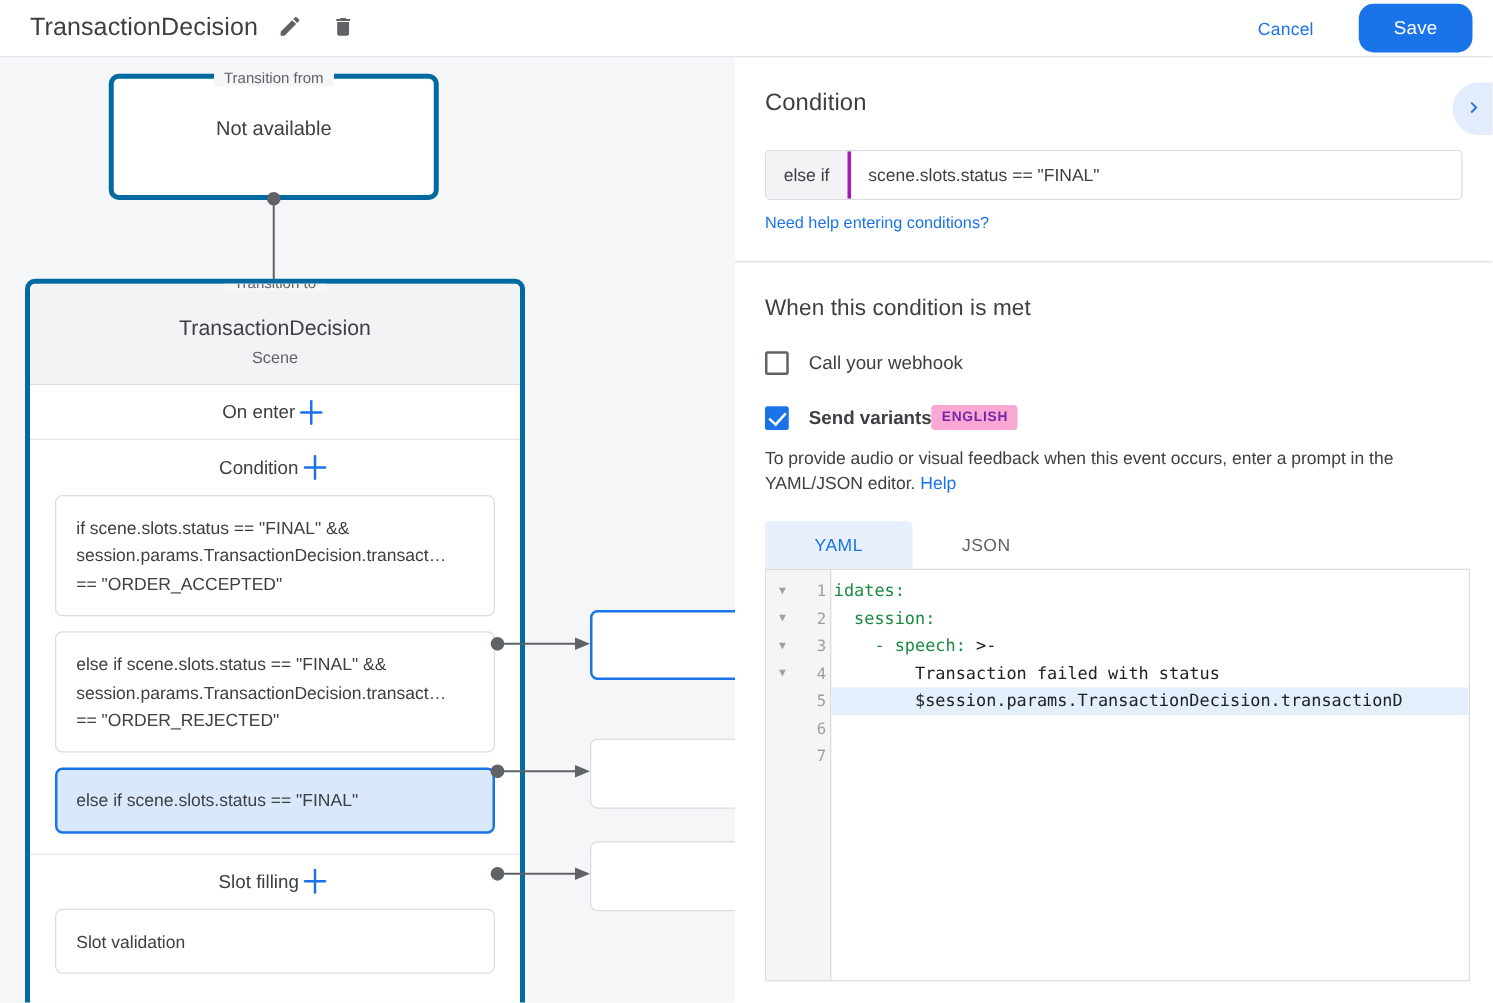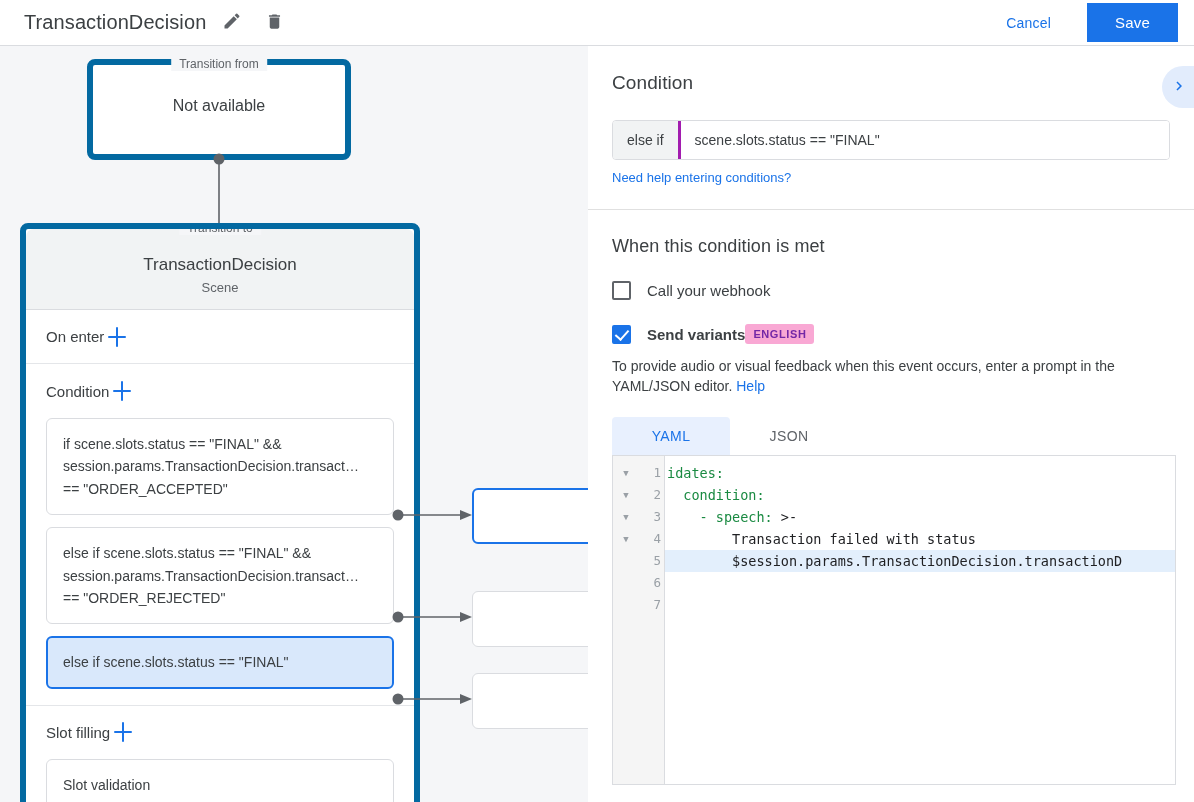--- a/index.html
+++ b/index.html
@@ -36,34 +36,34 @@
   #cancel-btn {
     background: transparent; border: none; cursor: pointer;
     color: #1a73e8; font-size: 14px; font-weight: 500;
     font-family: "Liberation Sans", sans-serif;
     padding: 9px 16px; border-radius: 4px; letter-spacing: .2px;
   }
   #save-btn {
     background: #1a73e8; border: none; cursor: pointer;
     color: #ffffff; font-size: 15px; font-weight: 500;
     font-family: "Liberation Sans", sans-serif;
-    padding: 11px 28px; border-radius: 0; letter-spacing: .2px;
+    padding: 11px 28px; border-radius: 12px; letter-spacing: .2px;
   }
 
   
   #canvas {
     position: absolute; left: 0; top: 46px; width: 588px; height: 756px;
     background: #f5f6f8; overflow: hidden;
   }
   
   #canvas-inner { position: absolute; left: 0; top: 0; width: 900px; height: 756px; }
 
   .fieldset {
     position: absolute;
-    border: 6px solid #0369a1;
+    border: 4px solid #0369a1;
     border-radius: 8px;
   }
   .fieldset > .legend {
     position: absolute; top: -8px; left: 50%; transform: translateX(-50%);
     background: #f5f6f8;
     padding: 0 8px;
     font-size: 12px; color: #5f6368; white-space: nowrap;
   }
 
   
@@ -89,22 +89,22 @@
   #tt-head {
     background: #f1f3f4;
     border-bottom: 1px solid #dadce0;
     padding: 26px 0 14px 0; text-align: center;
     border-radius: 8px 8px 0 0;
   }
   #tt-title { font-size: 17px; color: #3c4043; }
   #tt-sub { font-size: 13px; color: #5f6368; margin-top: 5px; }
 
   .section-head {
-    display: flex; align-items: center; justify-content: flex-start;
-    padding: 0 20px; height: 54px;
+    display: flex; align-items: center; justify-content: center;
+    padding: 0 20px; height: 44px;
     border-bottom: 1px solid #e4e6e9;
   }
   .section-head.noborder { border-bottom: none; }
   .section-title { font-size: 15px; color: #3c4043; }
   .plus-btn {
     width: 26px; height: 26px; position: relative; cursor: pointer;
     background: transparent; border: none;
   }
   .plus-btn::before, .plus-btn::after {
     content: ""; position: absolute; background: #1a73e8; border-radius: 1px;
@@ -410,21 +410,21 @@
         <div class="num-cell">1</div>
         <div class="num-cell">2</div>
         <div class="num-cell">3</div>
         <div class="num-cell">4</div>
         <div class="num-cell">5</div>
         <div class="num-cell">6</div>
         <div class="num-cell">7</div>
       </div>
     <div id="code-col">
         <div class="code-line"><span class="k">idates:</span></div>
-        <div class="code-line"><span class="k">  condition:</span></div>
+        <div class="code-line"><span class="k">  session:</span></div>
         <div class="code-line"><span class="k">    - speech:</span> &gt;-</div>
         <div class="code-line">        Transaction failed with status</div>
         <div class="code-line hl">        $session.params.TransactionDecision.transactionD</div>
         <div class="code-line"></div>
       </div>
   </div>
 
 </div>
 
 </body></html>

